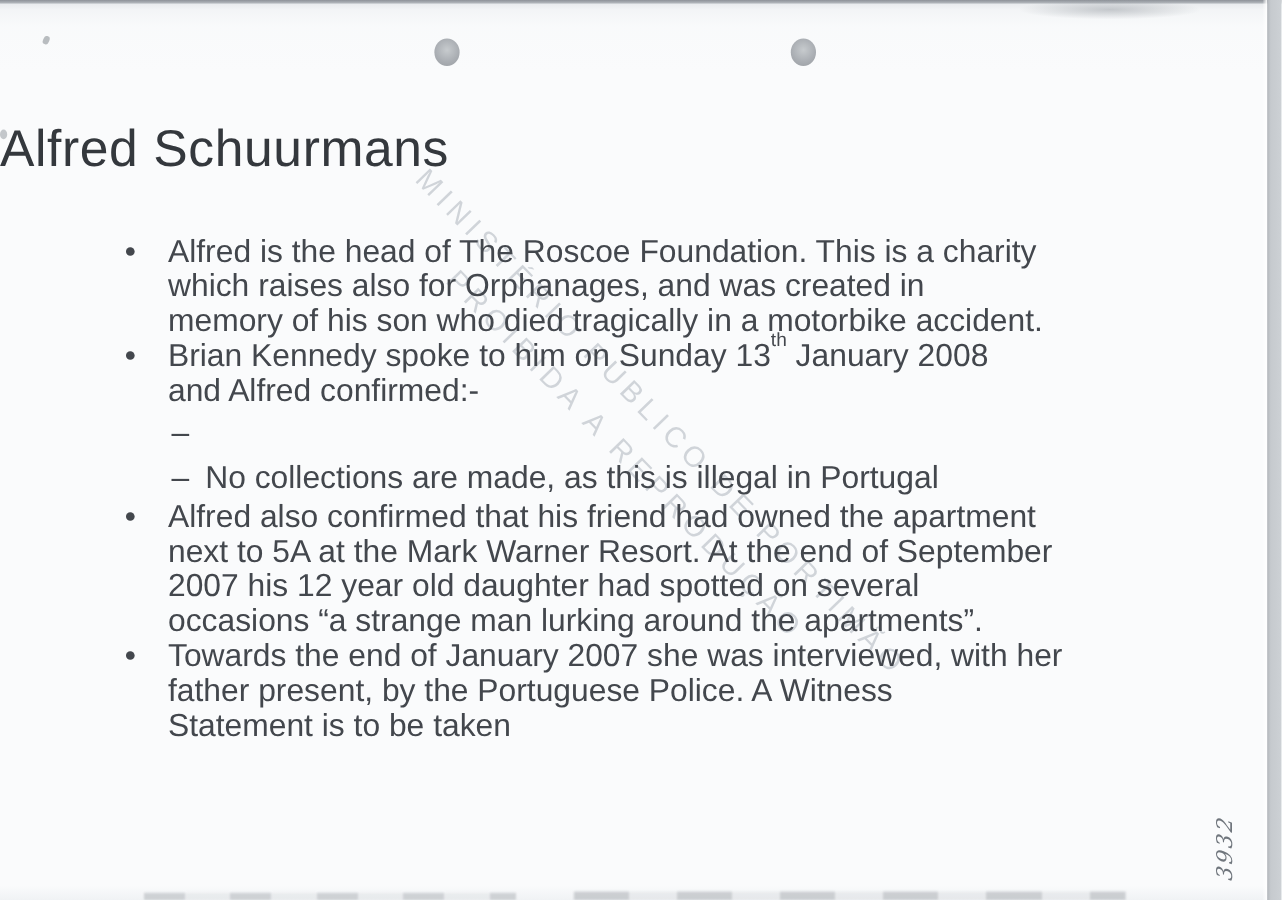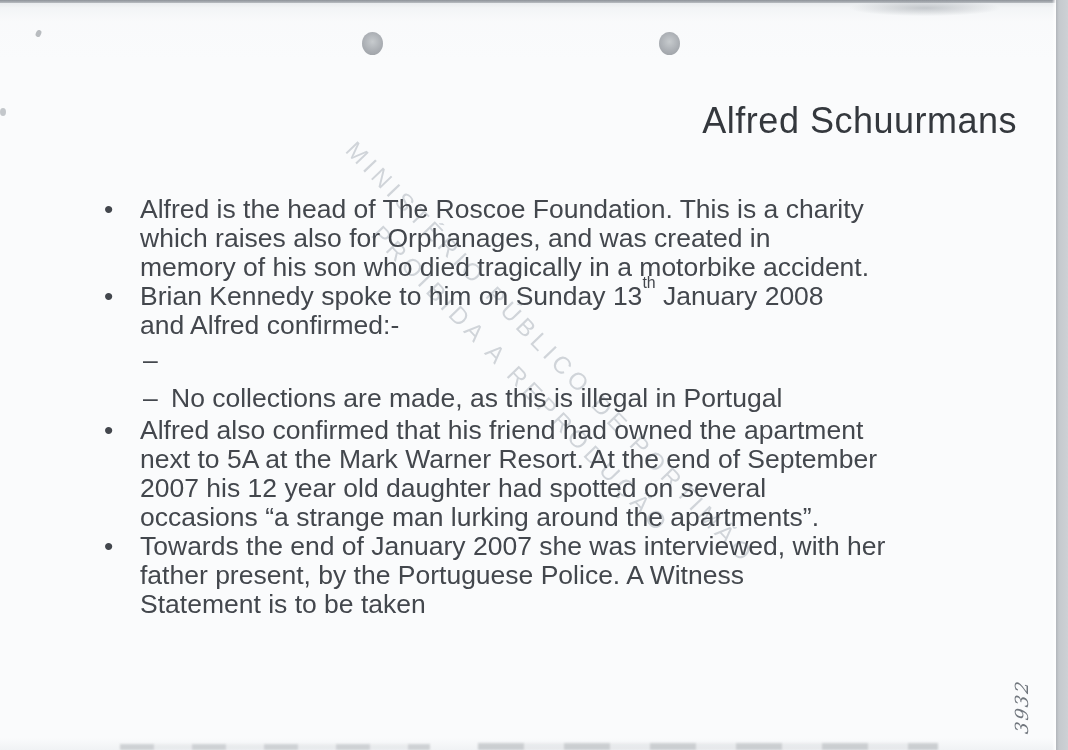--- a/index.html
+++ b/index.html
@@ -29,22 +29,22 @@
   .speck-1 { position:absolute; left:36px; top:30px; width:5px; height:7px;
     background:rgba(120,126,132,.5); transform:rotate(24deg); border-radius:40%; }
   .speck-2 { position:absolute; left:0px; top:108px; width:6px; height:8px;
     background:rgba(150,156,162,.55); border-radius:50%; }
   
   .hole { position:absolute; top:32px; width:21px; height:23px; border-radius:50%;
     background:radial-gradient(circle at 50% 42%, #c7cbce 0%, #abafb4 55%, #989ca1 100%); }
   .hole.left { left:362px; }
   .hole.right { left:659px; }
   
-  .title { position:absolute; top:100px; left:0; width:1000px; text-align:right;
-    font-size:36px; letter-spacing:.5px; color:#34383d;padding-left:17px; }
+  .title { position:absolute; top:100px; left:0; width:1000px; text-align:left;
+    font-size:43px; letter-spacing:.5px; color:#34383d; }
   
   .watermark { position:absolute; left:248px; top:326px; width:574px;
     transform:rotate(46deg); text-align:center; white-space:nowrap;
     color:rgba(146,155,166,.40); font-size:24px; letter-spacing:5px; line-height:40px;
     pointer-events:none; }
   
   .content { position:absolute; left:104px; top:195px; width:845px;
     font-size:26.5px; line-height:29px; color:#43474d; }
   .row { display:flex; align-items:flex-start; }
   .row .marker { flex:0 0 36px; }

